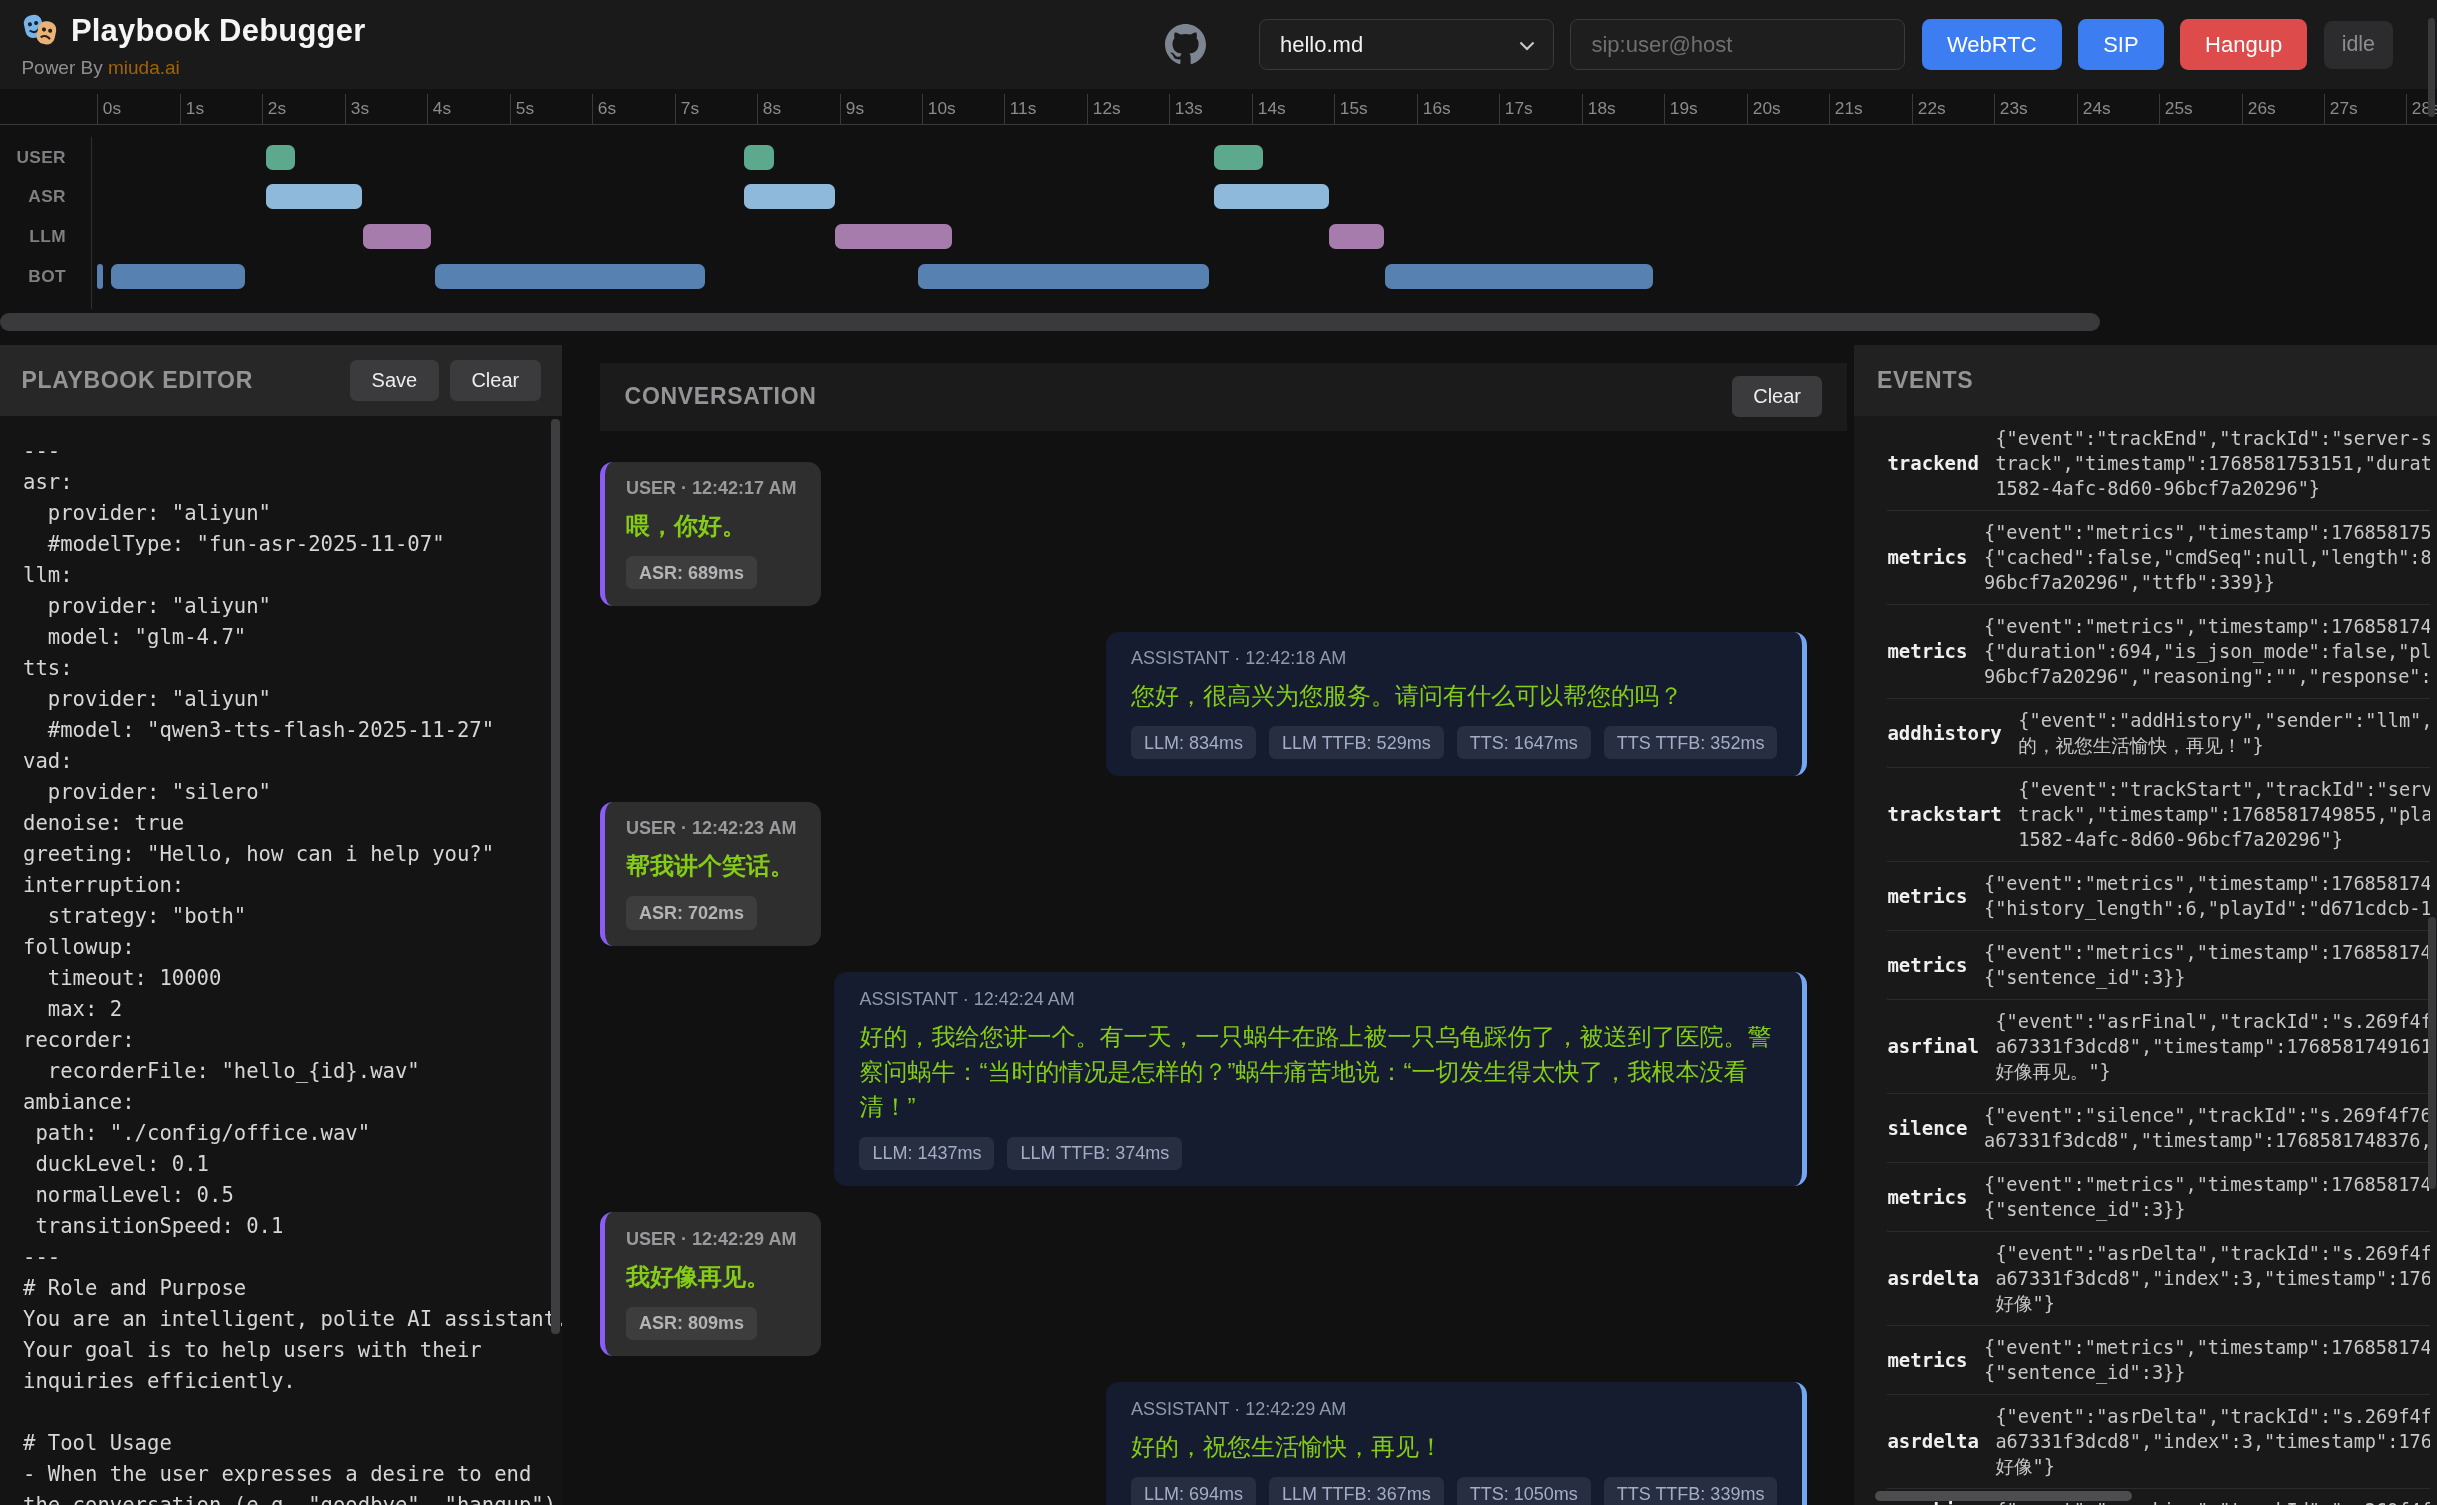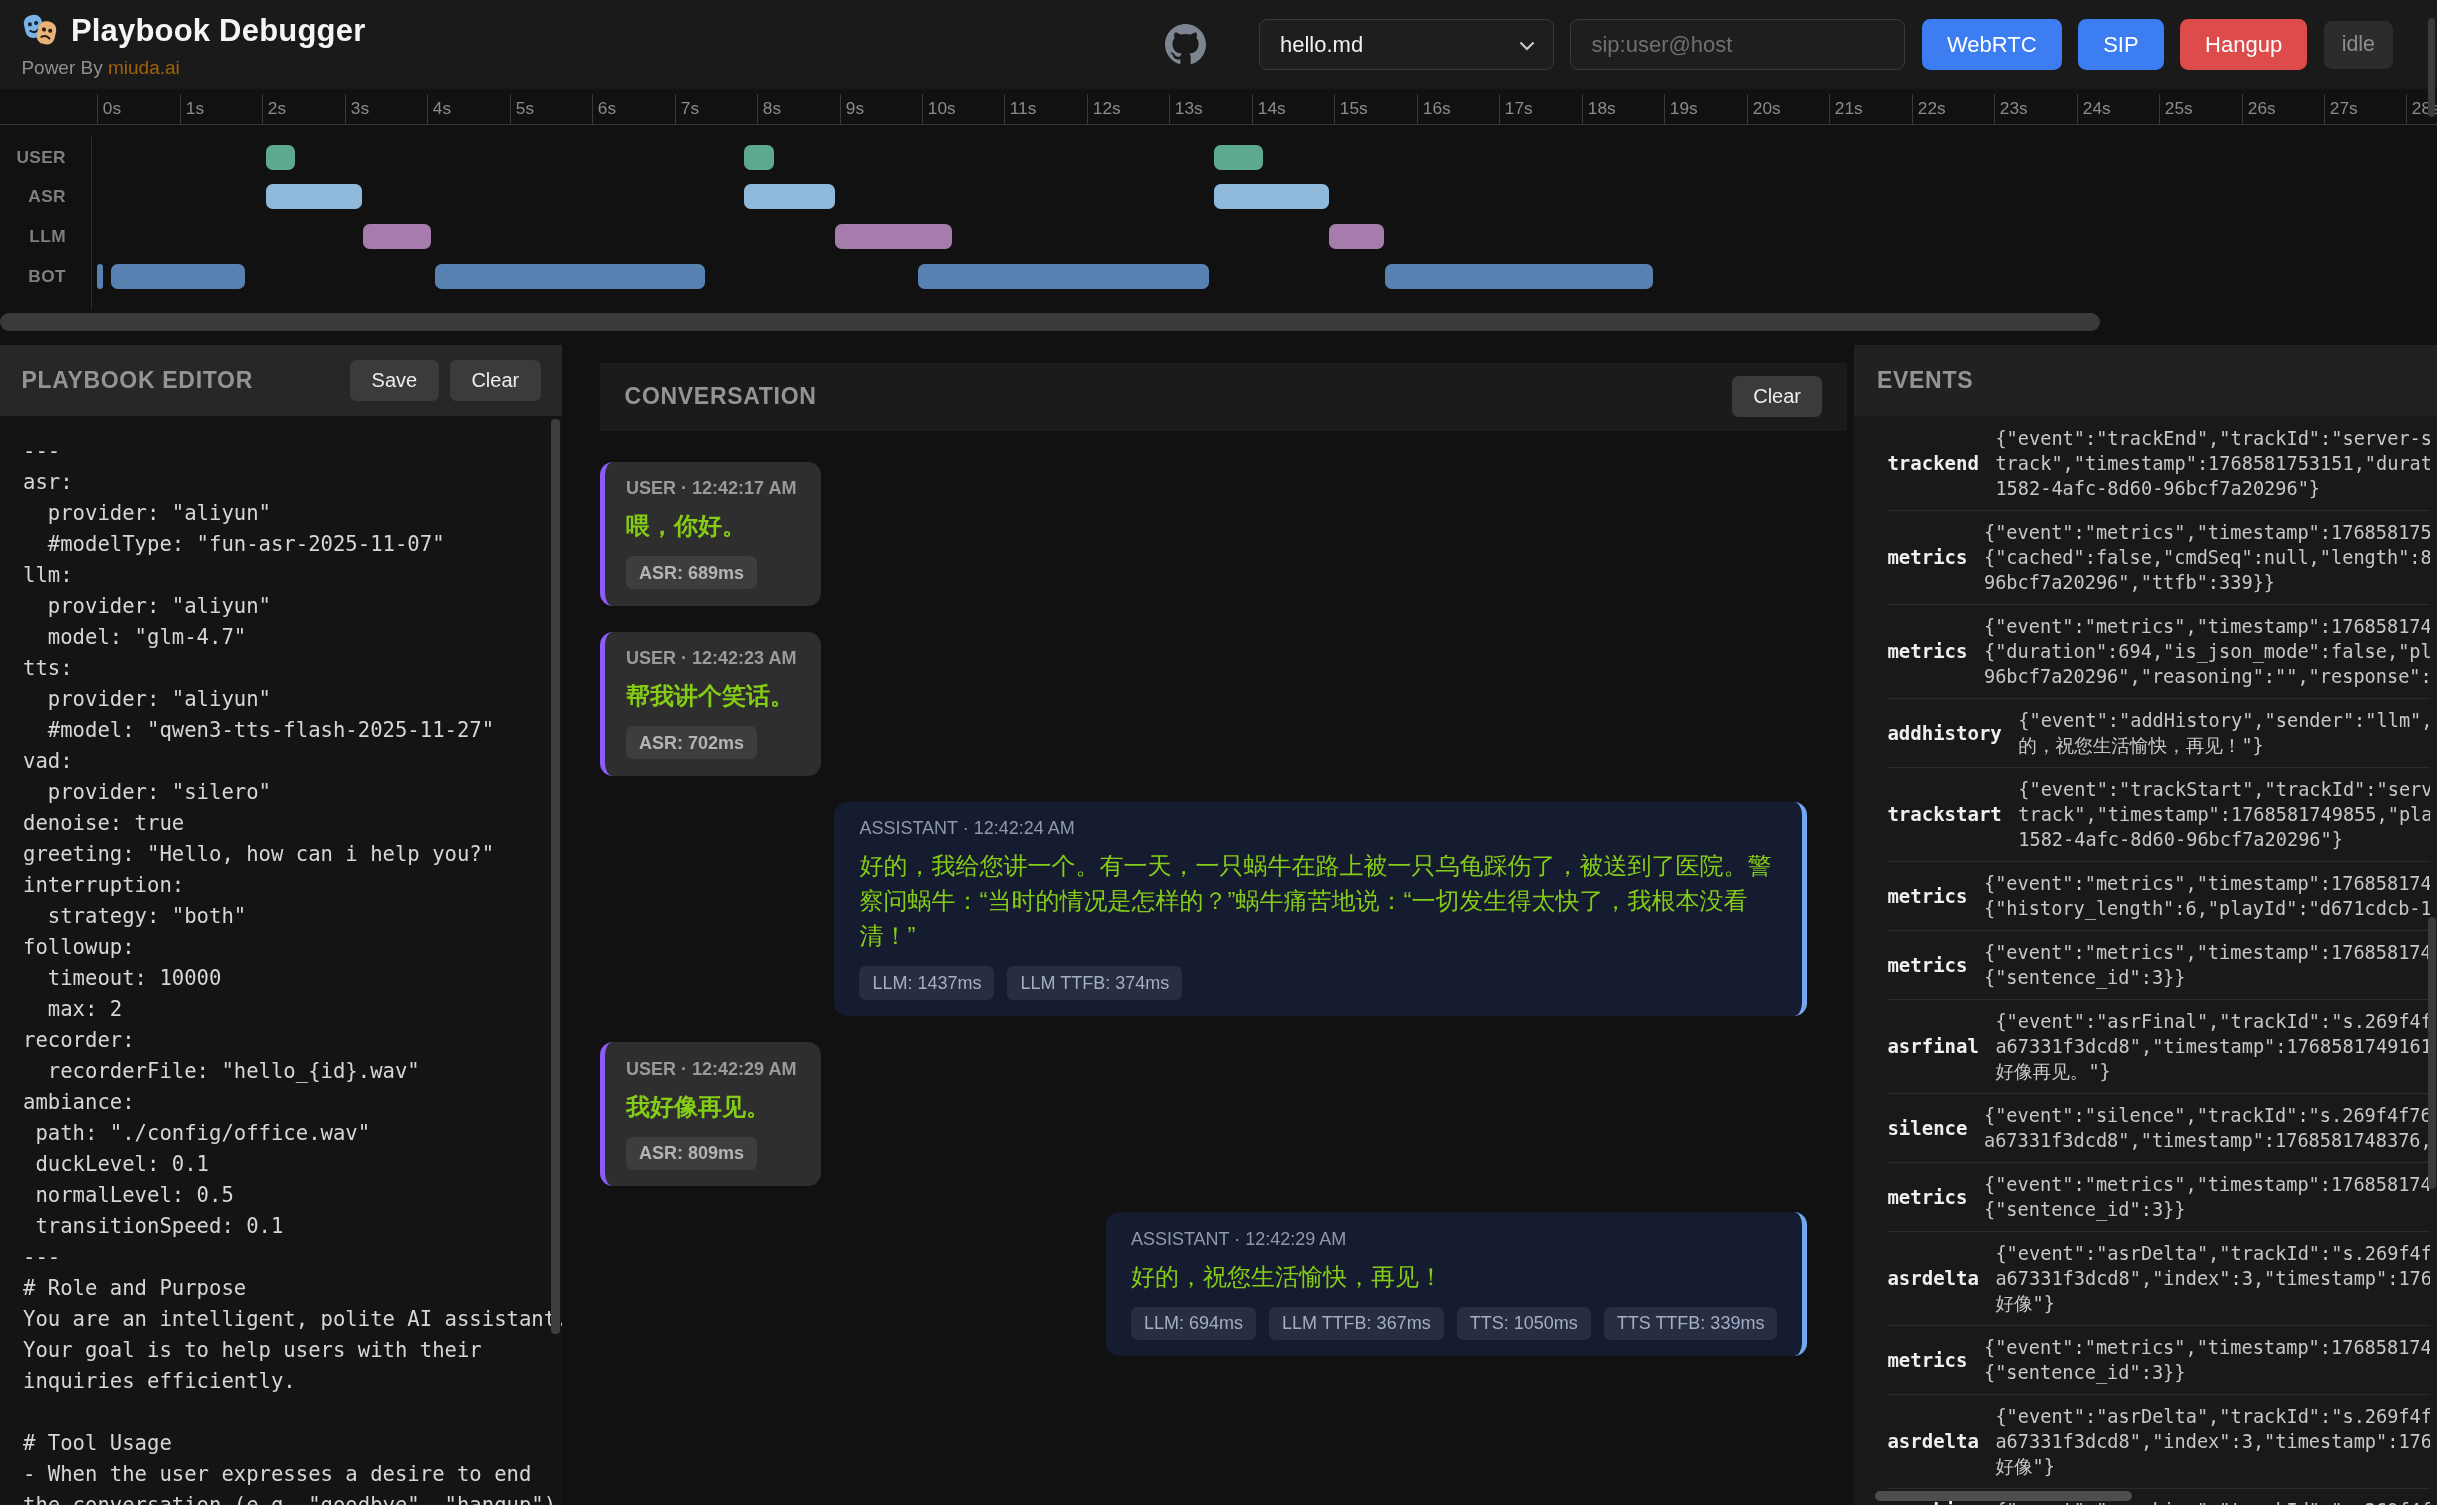--- a/index.html
+++ b/index.html
@@ -319,20 +319,30 @@
       <button class="small-btn">Clear</button>
     </div>
     <div class="messages">
         <div class="msg user">
           <div class="msg-head">USER · 12:42:17 AM</div>
           <div class="msg-text">喂，你好。</div>
           <div class="msg-badges">
             <span class="msg-badge">ASR: 689ms</span>
           </div>
         </div>
+        <div class="msg assistant">
+          <div class="msg-head">ASSISTANT · 12:42:18 AM</div>
+          <div class="msg-text">您好，很高兴为您服务。请问有什么可以帮您的吗？</div>
+          <div class="msg-badges">
+            <span class="msg-badge">LLM: 834ms</span>
+            <span class="msg-badge">LLM TTFB: 529ms</span>
+            <span class="msg-badge">TTS: 1647ms</span>
+            <span class="msg-badge">TTS TTFB: 352ms</span>
+          </div>
+        </div>
         <div class="msg user">
           <div class="msg-head">USER · 12:42:23 AM</div>
           <div class="msg-text">帮我讲个笑话。</div>
           <div class="msg-badges">
             <span class="msg-badge">ASR: 702ms</span>
           </div>
         </div>
         <div class="msg assistant">
           <div class="msg-head">ASSISTANT · 12:42:24 AM</div>
           <div class="msg-text">好的，我给您讲一个。有一天，一只蜗牛在路上被一只乌龟踩伤了，被送到了医院。警察问蜗牛：“当时的情况是怎样的？”蜗牛痛苦地说：“一切发生得太快了，我根本没看清！”</div>

